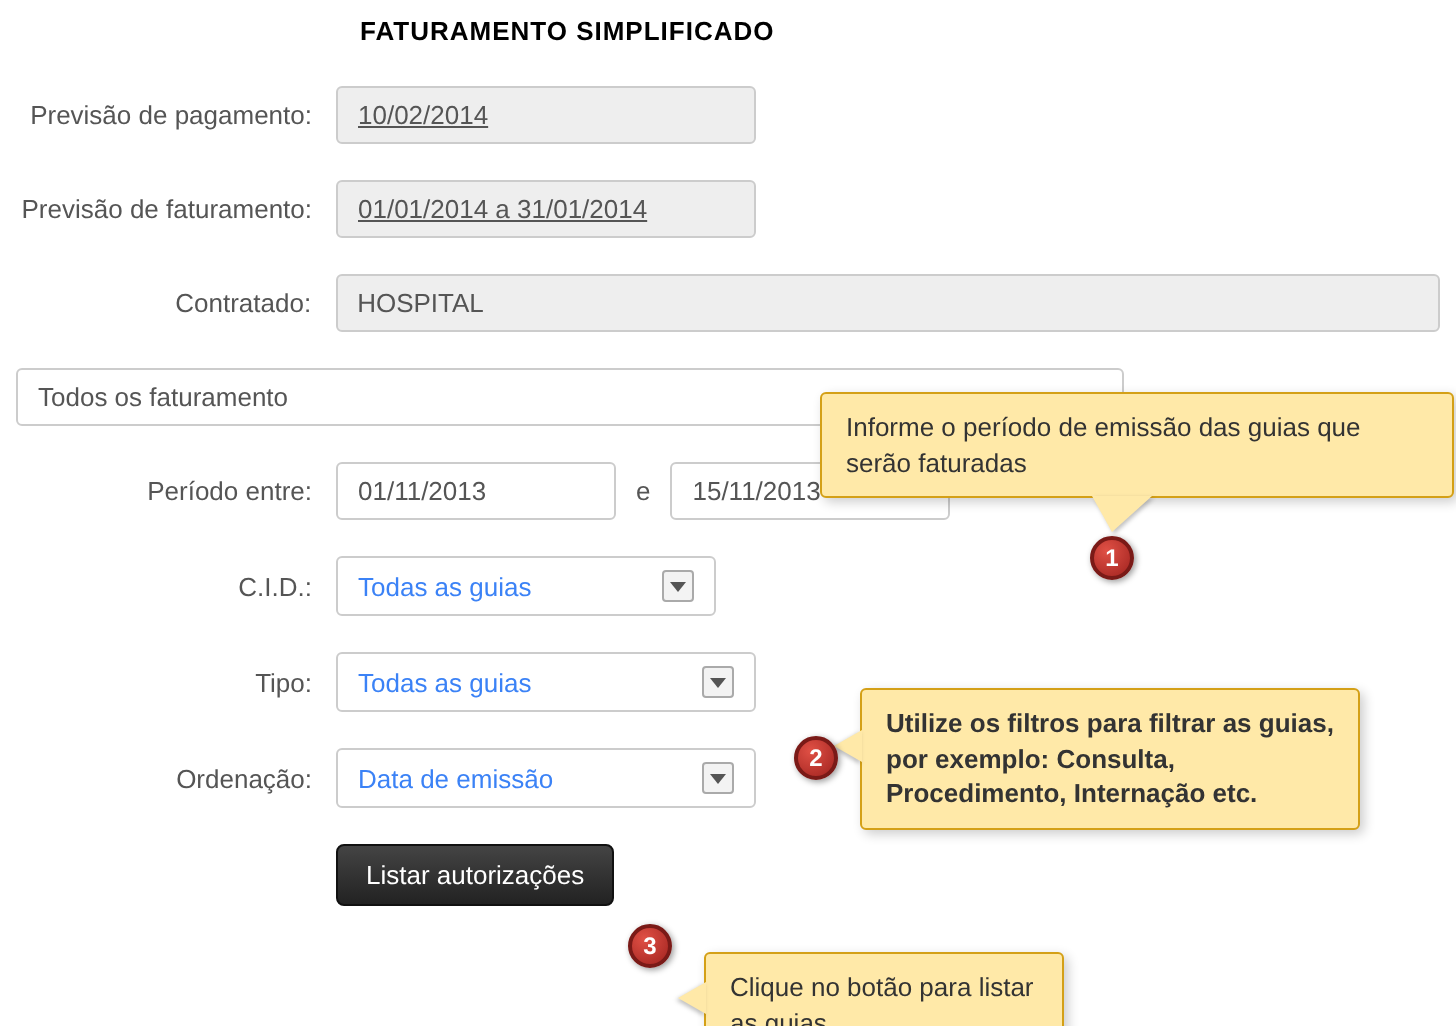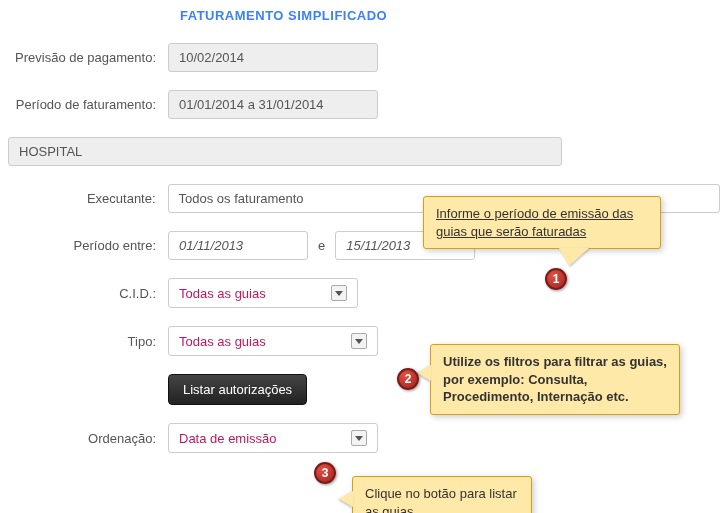--- a/index.html
+++ b/index.html
@@ -14,21 +14,21 @@
     height: 513px;
     position: relative;
     overflow: hidden;
   }
   .page-title {
     font-weight: bold;
     font-size: 13px;
     letter-spacing: 0.5px;
     text-align: left;
     padding: 8px 0 0 180px;
-    color: #3b82f6;
+    color: #000000;
   }
   .form {
     padding: 20px 8px 16px 8px;
   }
   .row {
     display: flex;
     align-items: center;
     margin-bottom: 18px;
   }
   .label {
@@ -49,38 +49,38 @@
   }
   .input-ed {
     background: #fff;
     border: 1px solid #ccc;
     border-radius: 3px;
     padding: 6px 10px;
     font-size: 13px;
     color: #555;
     display: inline-block;
   }
-  .w-md { width: 210px; }
+  .w-md { width: 210px; text-decoration: underline; }
   .w-lg { width: 554px; }
-  .w-sm { width: 140px; font-style: italic; }
+  .w-sm { width: 140px; }
   .w-msel { width: 190px; }
   .w-lsel { width: 210px; }
   .sep-e {
     padding: 0 10px;
     color: #555;
     font-size: 13px;
   }
   .select {
     position: relative;
     background: #fff;
     border: 1px solid #ccc;
     border-radius: 3px;
     padding: 6px 10px;
     font-size: 13px;
-    color: #be185d;
+    color: #3b82f6;
     display: inline-flex;
     align-items: center;
     justify-content: space-between;
   }
   .select-chevron {
     width: 16px;
     height: 16px;
     border: 1px solid #aaa;
     border-radius: 2px;
     background: #f3f3f3;
@@ -109,21 +109,21 @@
     padding: 8px 12px;
     font-size: 13px;
     color: #333;
     box-shadow: 2px 2px 6px rgba(0,0,0,0.2);
     line-height: 1.35;
   }
   .callout-tail {
     position: absolute;
     width: 0; height: 0;
   }
-  .callout-1 { left: 423px; top: 196px; width: 238px; text-decoration: underline; }
+  .callout-1 { left: 410px; top: 196px; width: 317px; }
   .callout-1 .callout-tail {
     left: 135px; top: 100%;
     border-left: 10px solid transparent;
     border-right: 20px solid transparent;
     border-top: 18px solid #ffe9a8;
     filter: drop-shadow(1px 1px 1px rgba(0,0,0,0.25));
   }
   .callout-2 { left: 430px; top: 344px; width: 250px; font-weight: bold; }
   .callout-2 .callout-tail {
     left: -14px; top: 20px;
@@ -166,30 +166,30 @@
 <div class="page-title">FATURAMENTO SIMPLIFICADO</div>
 
 <div class="form">
 
   <div class="row">
     <div class="label">Previsão de pagamento:</div>
     <div class="input-ro w-md">10/02/2014</div>
   </div>
 
   <div class="row">
-    <div class="label">Período de faturamento:</div>
+    <div class="label">Previsão de faturamento:</div>
     <div class="input-ro w-md">01/01/2014 a 31/01/2014</div>
   </div>
 
   <div class="row">
+    <div class="label">Contratado:</div>
     <div class="input-ro w-lg">HOSPITAL</div>
   </div>
 
   <div class="row">
-    <div class="label">Executante:</div>
     <div class="input-ed w-lg">Todos os faturamento</div>
   </div>
 
   <div class="row">
     <div class="label">Período entre:</div>
     <div class="input-ed w-sm">01/11/2013</div>
     <span class="sep-e">e</span>
     <div class="input-ed w-sm">15/11/2013</div>
   </div>
 
@@ -211,36 +211,36 @@
       <span>Todas as guias</span>
       <span class="select-chevron">
         <svg viewBox="0 0 8 5">
             <path d="M0 0 L4 5 L8 0 Z" fill="#555"></path>
           </svg>
       </span>
     </div>
   </div>
 
   <div class="row">
-    <div class="label"></div>
-    <div class="btn">Listar autorizações</div>
-  </div>
-
-  <div class="row">
     <div class="label">Ordenação:</div>
     <div class="select w-lsel">
       <span>Data de emissão</span>
       <span class="select-chevron">
         <svg viewBox="0 0 8 5">
             <path d="M0 0 L4 5 L8 0 Z" fill="#555"></path>
           </svg>
       </span>
     </div>
   </div>
 
+  <div class="row">
+    <div class="label"></div>
+    <div class="btn">Listar autorizações</div>
+  </div>
+
 </div>
 
 <div class="callout callout-1">
   <span>Informe o período de emissão das guias que serão faturadas</span>
   <div class="callout-tail"></div>
 </div>
 <div class="callout callout-2">
   <span>Utilize os filtros para filtrar as guias, por exemplo: Consulta, Procedimento, Internação etc.</span>
   <div class="callout-tail"></div>
 </div>

